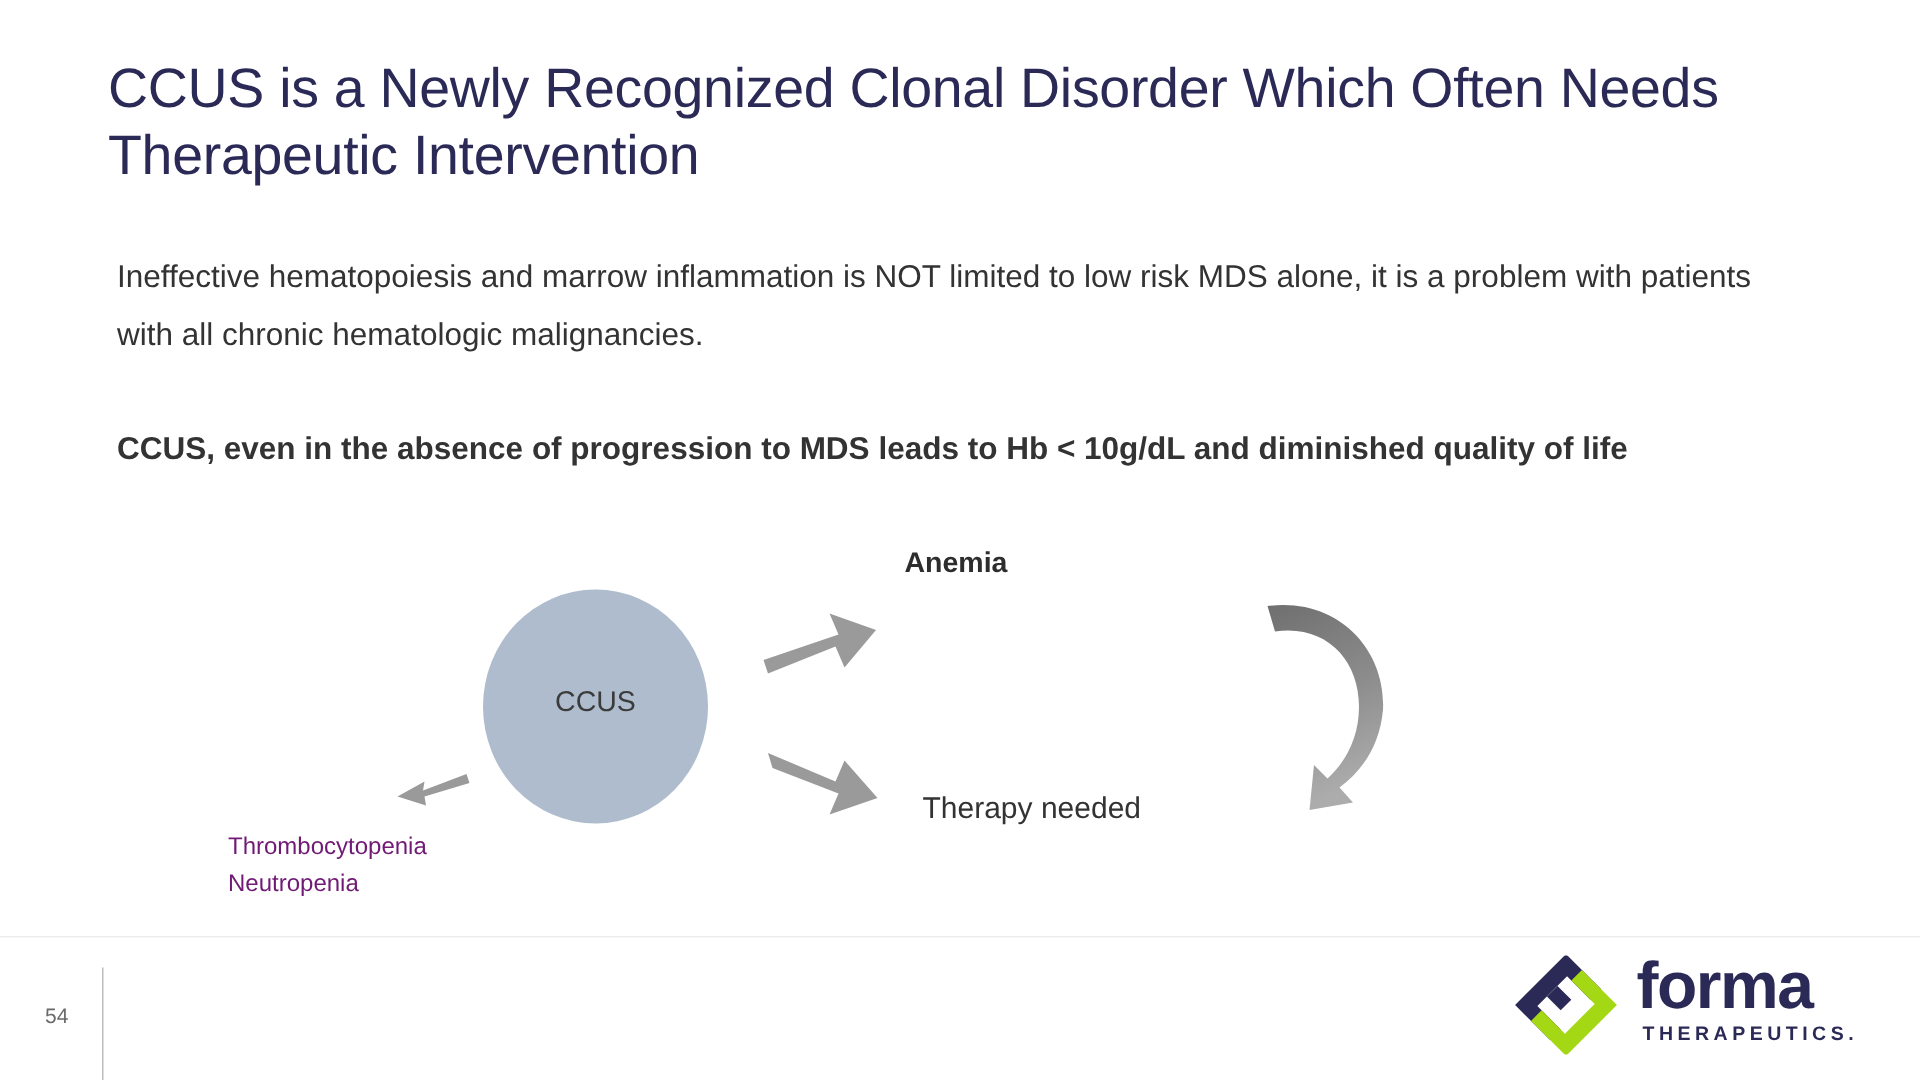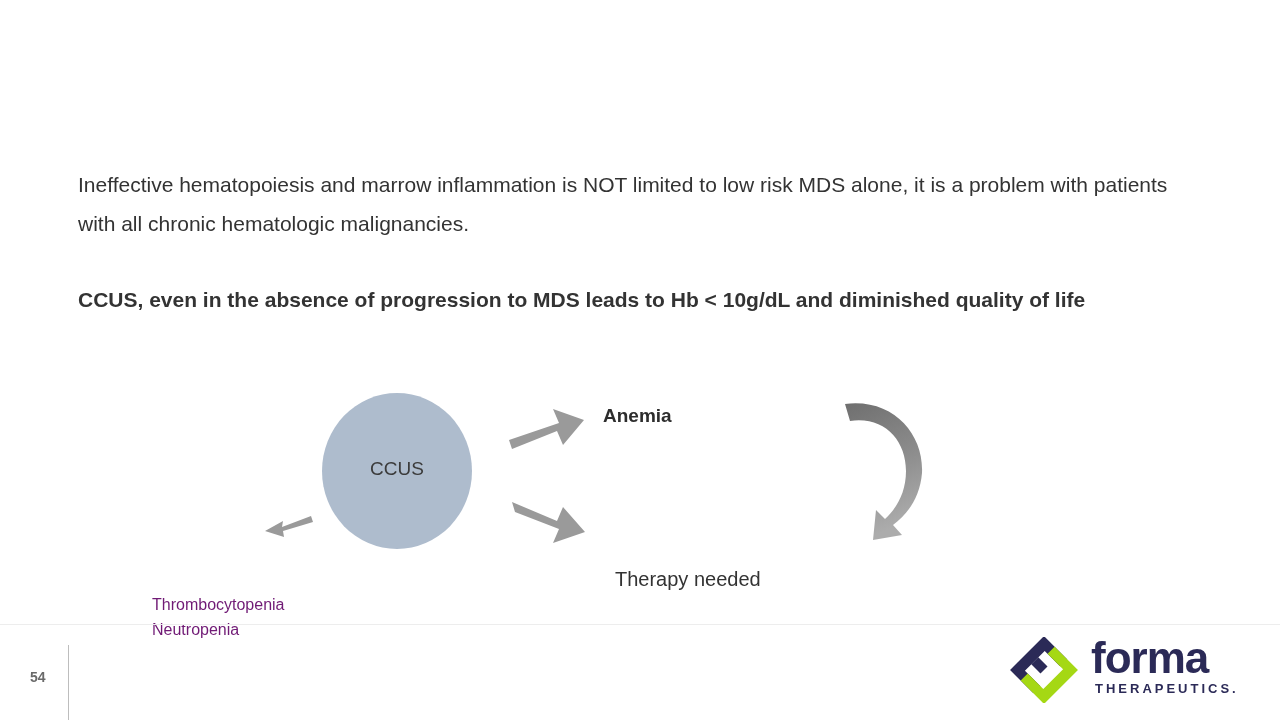--- a/index.html
+++ b/index.html
@@ -65,21 +65,20 @@
     color: #3b3b3b;
     font-weight: 400;
   }
 
   .lbl {
     position: absolute;
     color: #333333;
     font-size: 19px;
     line-height: 25px;
     white-space: nowrap;
-    margin-top: 40px;
   }
   #lbl-anemia {
     left: 603px;
     top: 363px;
     font-weight: bold;
     font-size: 19px;
     color: #2d2d2d;
   }
   #lbl-observation {
     left: 617px;
@@ -115,21 +114,21 @@
     top: 645px;
     width: 1px;
     height: 75px;
     background: #bdbdbd;
   }
   .page-number {
     position: absolute;
     left: 30px;
     top: 669px;
     font-size: 14px;
-    font-weight: bold;
+    font-weight: normal;
     color: #6a6a6a;
   }
 
   
   .logo {
     position: absolute;
     left: 1007px;
     top: 637px;
     width: 218px;
     height: 66px;
@@ -159,20 +158,21 @@
     font-weight: bold;
     color: #2b2a57;
     letter-spacing: 3.0px;
   }
 </style>
 </head>
 <body>
 
 <div id="slide">
 
+  <div class="title">CCUS is a Newly Recognized Clonal Disorder Which Often Needs Therapeutic Intervention</div>
 
   <div class="body-block" id="para1">Ineffective hematopoiesis and marrow inflammation is NOT limited to low risk MDS alone, it is a problem with patients with all chronic hematologic malignancies.</div>
   <div class="body-block" id="para2">CCUS, even in the absence of progression to MDS leads to Hb &lt; 10g/dL and diminished quality of life</div>
 
   <div class="diagram">
     <svg width="1280" height="720" viewBox="0 0 1280 720" xmlns="http://www.w3.org/2000/svg">
       <defs>
         <linearGradient id="curveGrad" x1="0" y1="0" x2="0.25" y2="1">
           <stop offset="0%" stop-color="#6f6f6f"></stop>
           <stop offset="55%" stop-color="#8d8d8d"></stop>

